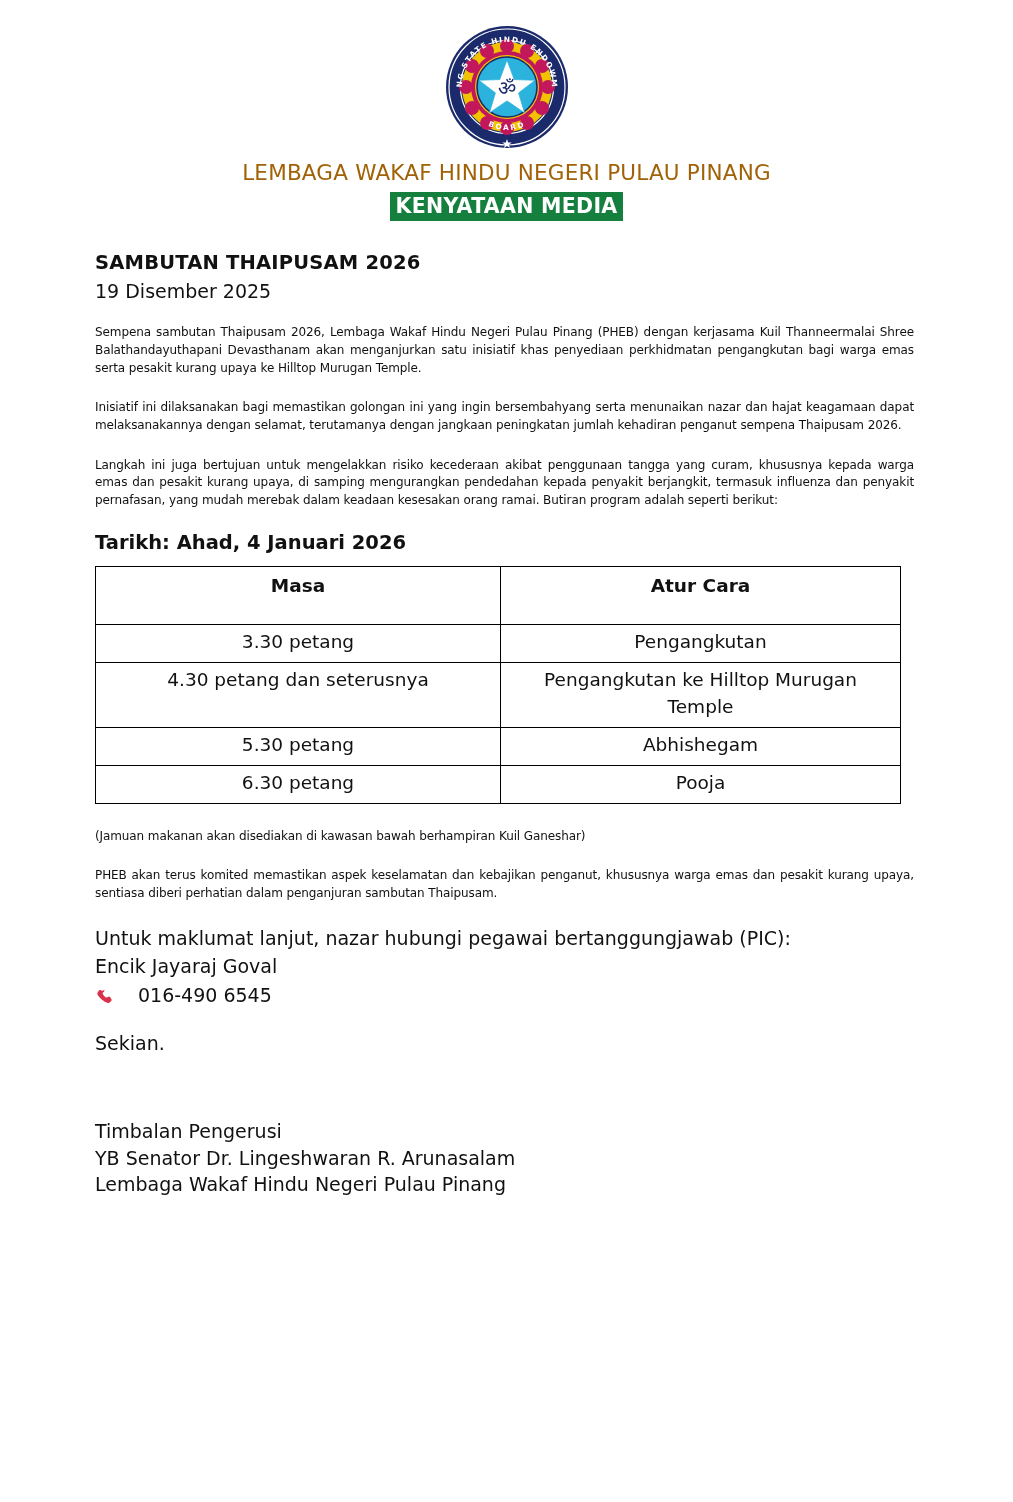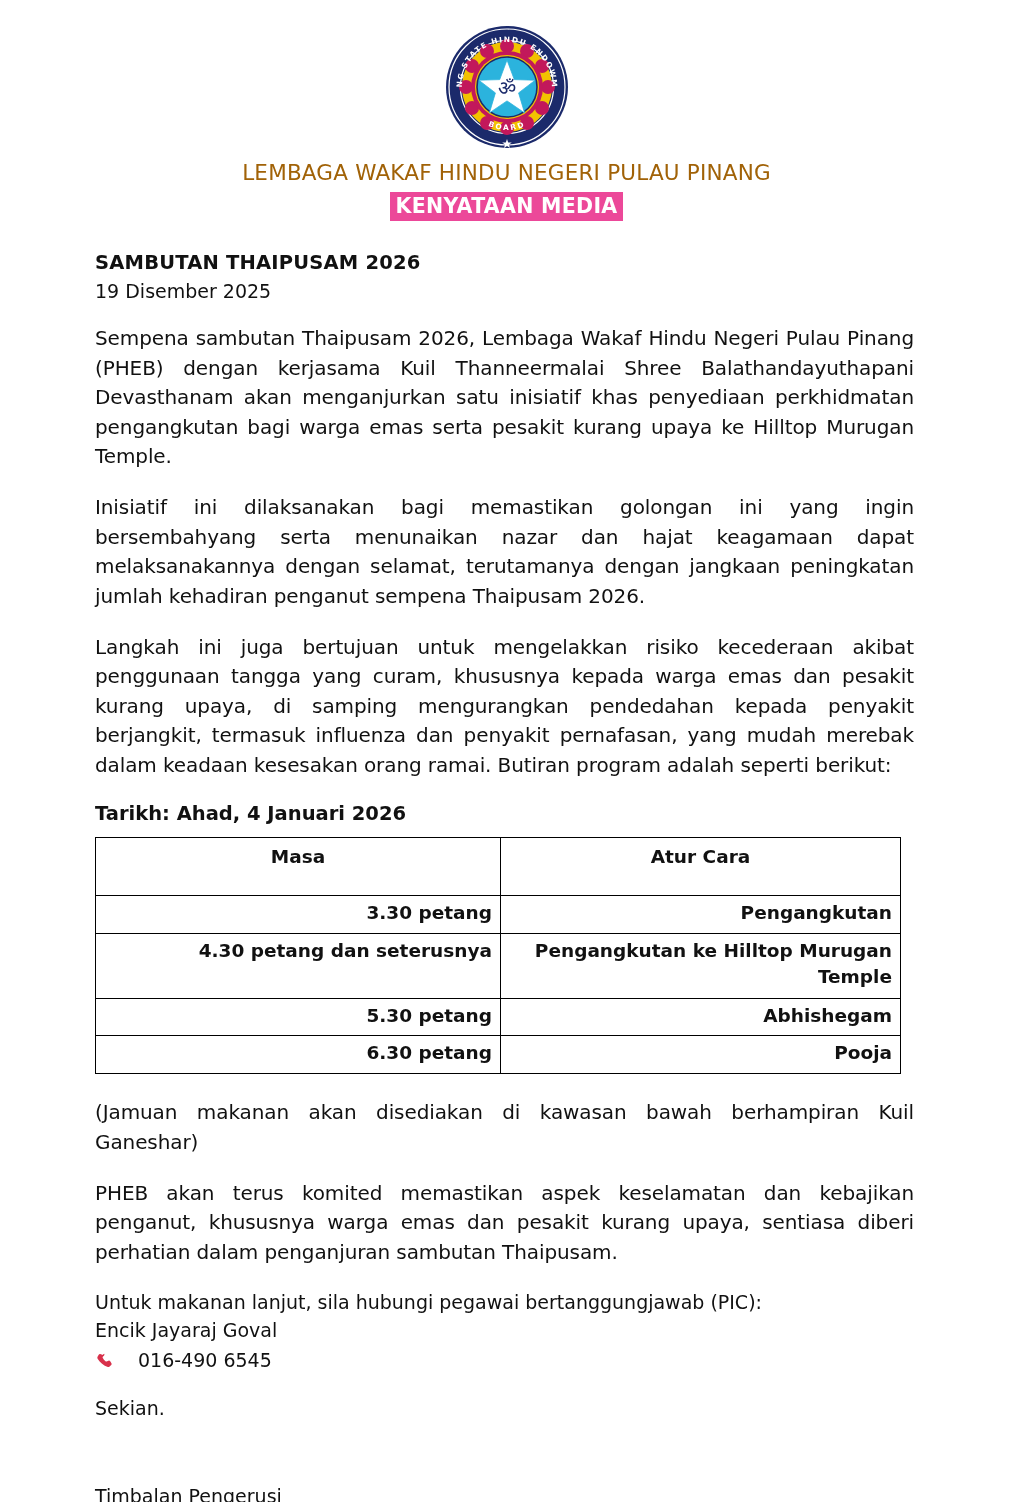--- a/index.html
+++ b/index.html
@@ -41,21 +41,21 @@
     color: #a16207;
     font-weight: 400;
     line-height: 1.25;
   }
   .media-line {
     margin-top: 5px;
     line-height: 1.2;
   }
   .media-badge {
     display: inline-block;
-    background: #ec4899;
+    background: #15803d;
     color: #ffffff;
     font-weight: bold;
     font-size: 20.5px;
     padding: 2px 5px 3px 5px;
     letter-spacing: 0.3px;
   }
 
   
   .content {
     padding: 0 95px 0 95px;
@@ -65,21 +65,21 @@
     font-weight: bold;
     font-size: 19.5px;
     letter-spacing: 0.2px;
     margin: 0 0 6px 0;
   }
   .doc-date {
     font-size: 19px;
     margin: 0 0 22px 0;
   }
   p.body-para {
-    font-size: 20px;
+    font-size: 12px;
     line-height: 1.47;
     text-align: justify;
     margin: 0 4px 22px 0;
     letter-spacing: -0.1px;
   }
   .sect-heading {
     font-weight: bold;
     font-size: 19.5px;
     margin: 0 0 12px 0;
   }
@@ -98,21 +98,21 @@
     padding: 4px 8px 6px 8px;
     vertical-align: top;
     line-height: 1.45;
   }
   table.schedule th {
     text-align: center;
     font-weight: bold;
     padding-top: 6px;
     padding-bottom: 24px;
   }
-  table.schedule td { text-align: right; font-weight: bold; }
+  table.schedule td { text-align: center; }
   table.schedule col.c1 { width: 405px; }
   table.schedule col.c2 { width: 400px; }
   td.tall { height: 54px; }
 
   .contact-block {
     font-size: 19px;
     line-height: 1.47;
     margin: 0 0 22px 0;
   }
   .phone-row {
@@ -237,21 +237,21 @@
           <td>6.30 petang</td>
           <td>Pooja</td>
         </tr>
       </tbody>
     </table>
 
     <p class="body-para">(Jamuan makanan akan disediakan di kawasan bawah berhampiran Kuil Ganeshar)</p>
     <p class="body-para">PHEB akan terus komited memastikan aspek keselamatan dan kebajikan penganut, khususnya warga emas dan pesakit kurang upaya, sentiasa diberi perhatian dalam penganjuran sambutan Thaipusam.</p>
 
     <div class="contact-block">
-      <div>Untuk makanan lanjut, sila hubungi pegawai bertanggungjawab (PIC):</div>
+      <div>Untuk maklumat lanjut, nazar hubungi pegawai bertanggungjawab (PIC):</div>
       <div>Encik Jayaraj Goval</div>
       <div class="phone-row">
         <span class="phone-icon">
           <svg viewBox="0 0 24 24" width="19" height="19" aria-hidden="true">
             <path d="M6.6 2.6c-.7-.2-1.5.1-1.9.8L3.2 6.1c-.4.7-.4 1.6.1 2.3 1.6 2.4 3.4 4.5 5.6 6.3 2.2 1.8 4.6 3.2 7.3 4.2.8.3 1.6.1 2.2-.5l2.1-2c.6-.6.7-1.5.3-2.2l-1.6-2.6c-.4-.7-1.3-1-2.1-.7l-2.6 1c-.4.2-.9.1-1.2-.2-1.5-1.3-2.7-2.8-3.6-4.5-.2-.4-.1-.9.2-1.2l1.6-1.7c.5-.6.6-1.4.2-2.1L9.1 3.9c-.3-.6-.9-1-1.6-1.1z" fill="#d8314b"></path>
           </svg>
         </span>
         <span>016-490 6545</span>
       </div>
     </div>

